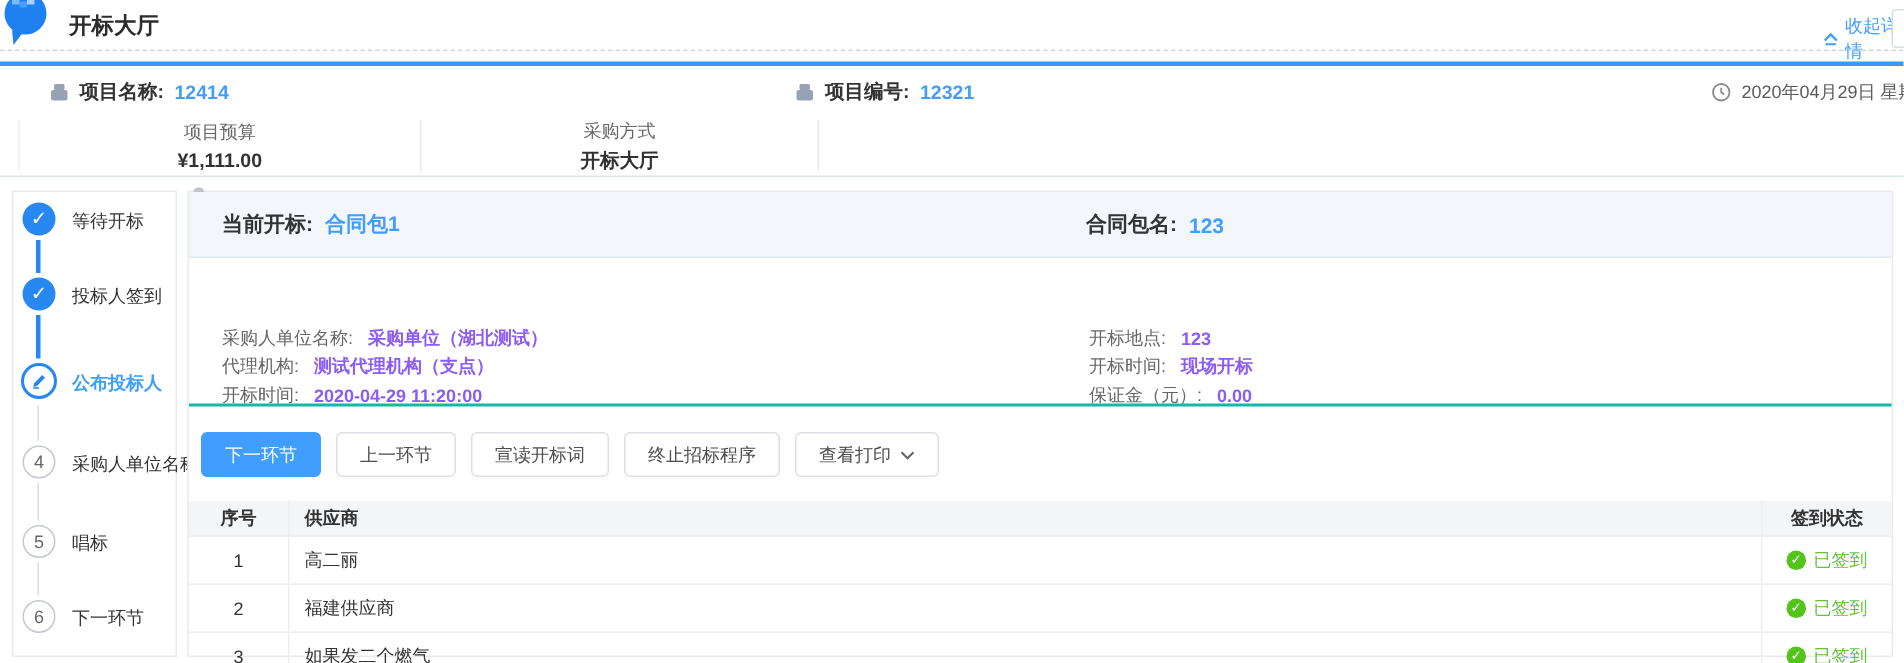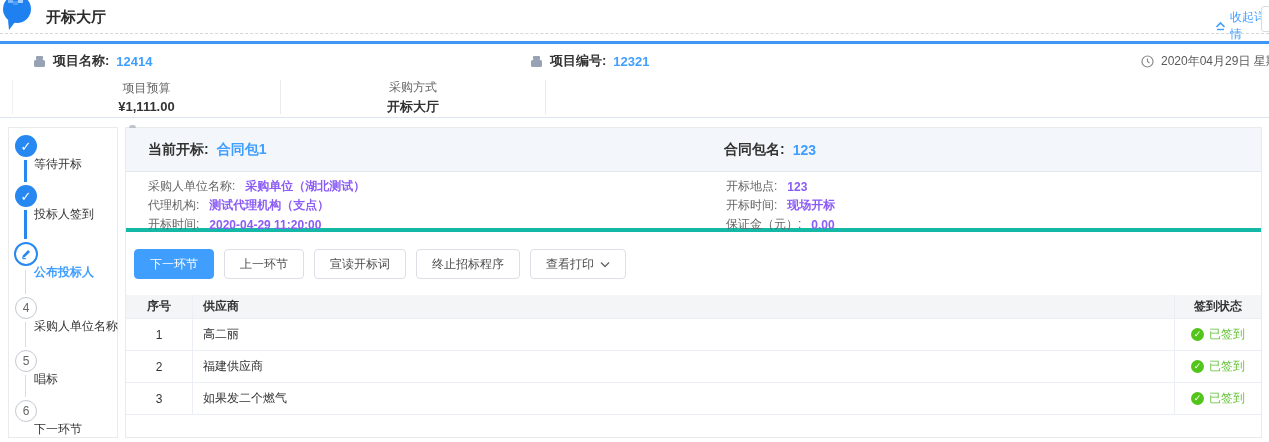--- a/index.html
+++ b/index.html
@@ -37,41 +37,41 @@
   .col3 { flex:1; border-left:1px solid #e8eaec; }
 
   
   .sidebar { position:absolute; left:8px; top:127px; width:110px; height:311px;
     border:1px solid #e8eaec; background:#fff; }
   .step-circle { position:absolute; width:22px; height:22px; border-radius:50%;
     display:flex; align-items:center; justify-content:center; font-size:12px; }
   .sc-done { background:#2688f0; color:#fff; font-weight:bold; font-size:13px; }
   .sc-active { width:24px; height:24px; background:#fff; border:2px solid #2688f0; }
   .sc-pending { background:#fff; border:1px solid #c4c9d1; color:#666; }
-  .step-label { position:absolute; left:25px; font-size:12px; color:#333; white-space:nowrap;margin-top:17px; }
+  .step-label { position:absolute; left:39px; font-size:12px; color:#333; white-space:nowrap; }
   .sl-active { color:#409eff; font-weight:bold; }
   .connector { position:absolute; }
   .conn-blue { left:15px; width:3px; background:#2688f0; }
   .conn-gray { left:16px; width:1px; background:#d8dce3; }
 
   
   .main-panel { position:absolute; left:125px; top:127px; width:1137px; height:311px;
     border:1px solid #e8eaec; background:#fff; }
   .drag-handle { position:absolute; left:3px; top:-3px; width:7px; height:16px;
     background:#bfc4cc; border-radius:3px; }
   .drag-handle:after { content:""; position:absolute; left:2px; top:6px; width:3px; height:1px; background:#9aa0a8; }
 
   .panel-header { position:relative; height:44px; background:#f3f6fa;
     border-bottom:1px solid #e2e8f0; }
   .ph-left { position:absolute; left:22px; top:0; height:44px; display:flex; align-items:center; gap:8px; }
   .ph-right { position:absolute; left:598px; top:0; height:44px; display:flex; align-items:center; gap:8px; }
   .ph-label { font-size:14px; font-weight:bold; color:#333; }
   .ph-value { font-size:14px; font-weight:bold; color:#409eff; }
 
-  .panel-details { position:relative; height:60px; border-bottom:4px solid #14b8a6; }
+  .panel-details { position:relative; height:60px; border-bottom:2px solid #14b8a6;margin-top:39px; }
   .det-col { position:absolute; top:7px; display:flex; flex-direction:column; gap:4px; }
   .det-left { left:22px; } .det-right { left:600px; }
   .det-row { display:flex; align-items:center; height:15px; font-size:12px; }
   .det-row .lbl { color:#666; margin-right:10px; }
   .det-row .val { color:#8b5cf6; font-weight:bold; }
 
   .btn-row { margin:17px 0 0 8px; display:flex; gap:10px; }
   .btn { height:30px; padding:0 15px; border-radius:4px; font-size:12px;
     border:1px solid #dcdfe6; background:#fff; color:#4d4d4d;
     display:inline-flex; align-items:center; gap:6px; cursor:pointer; }

